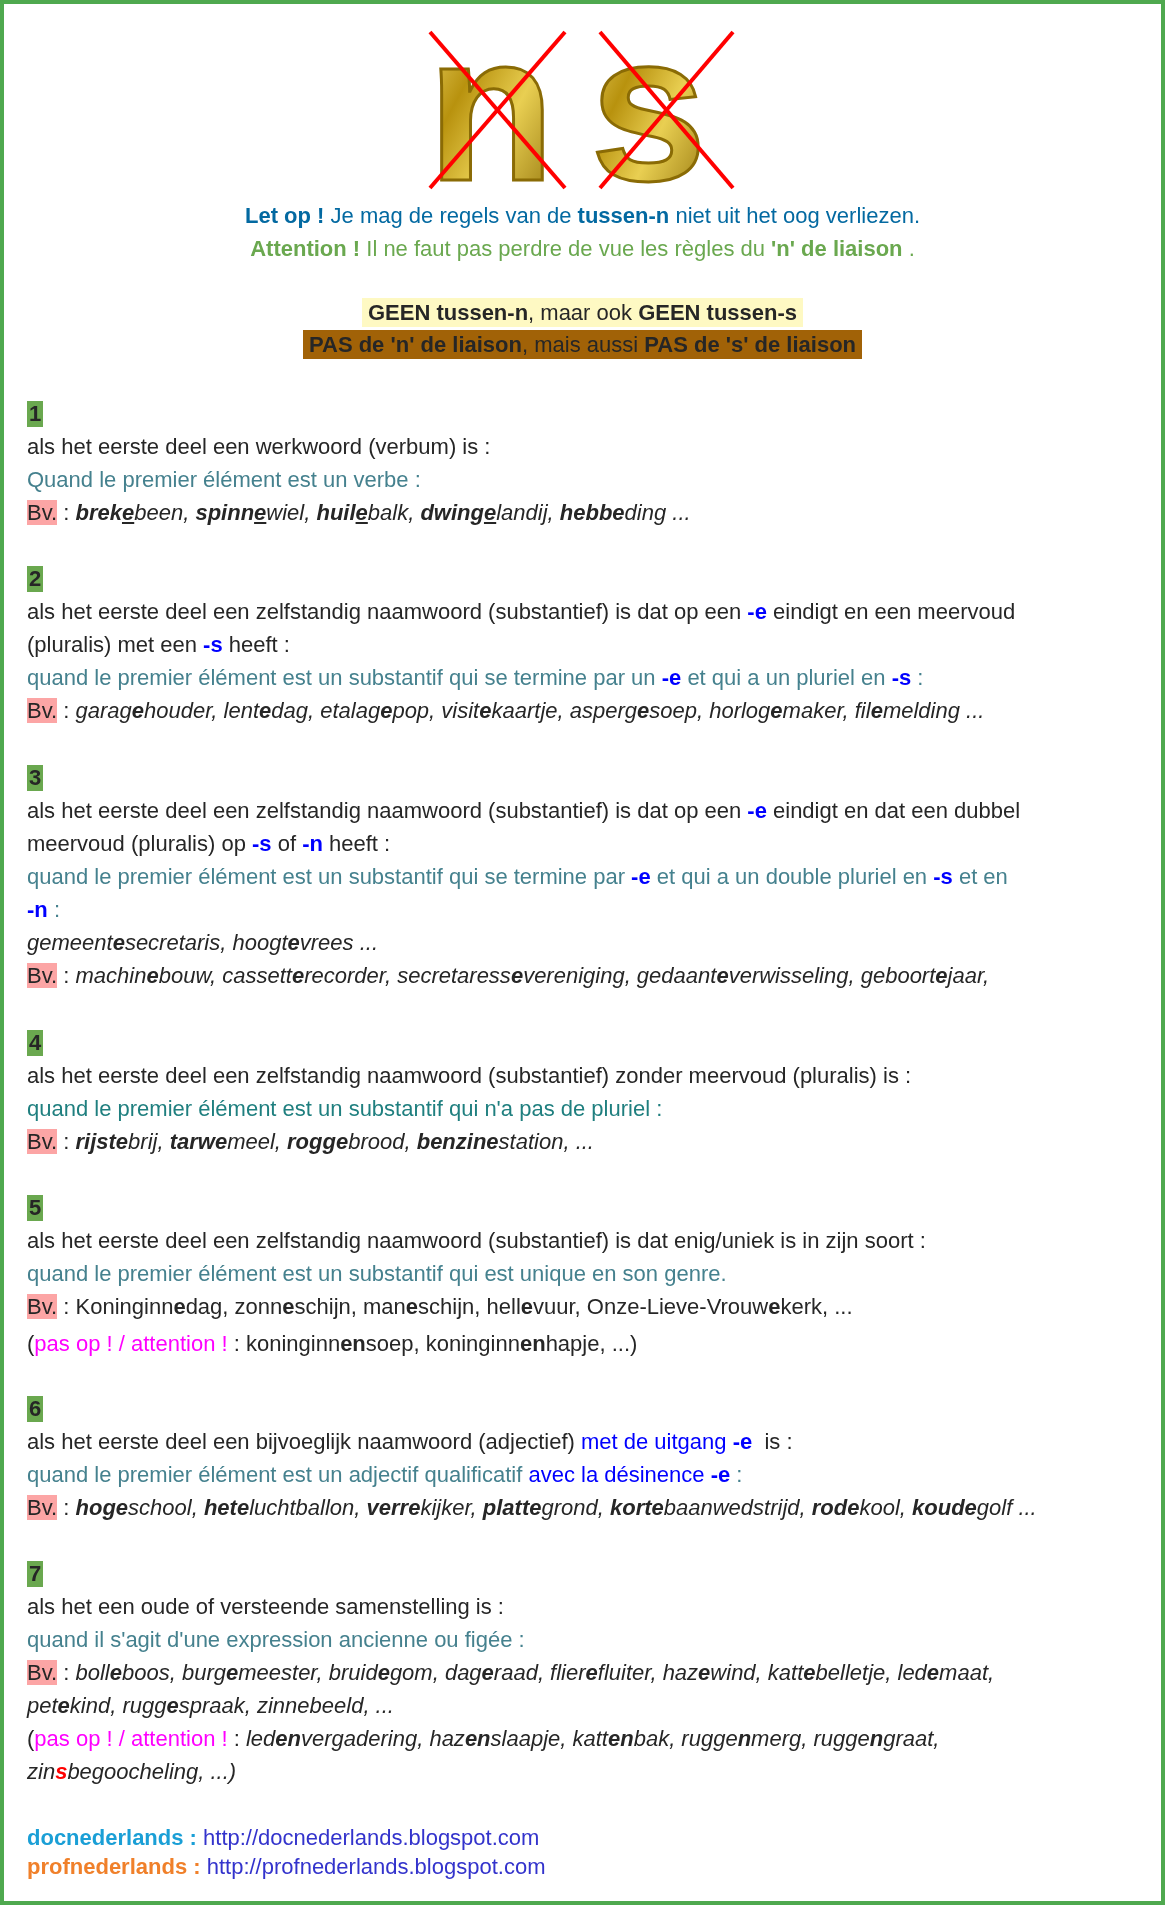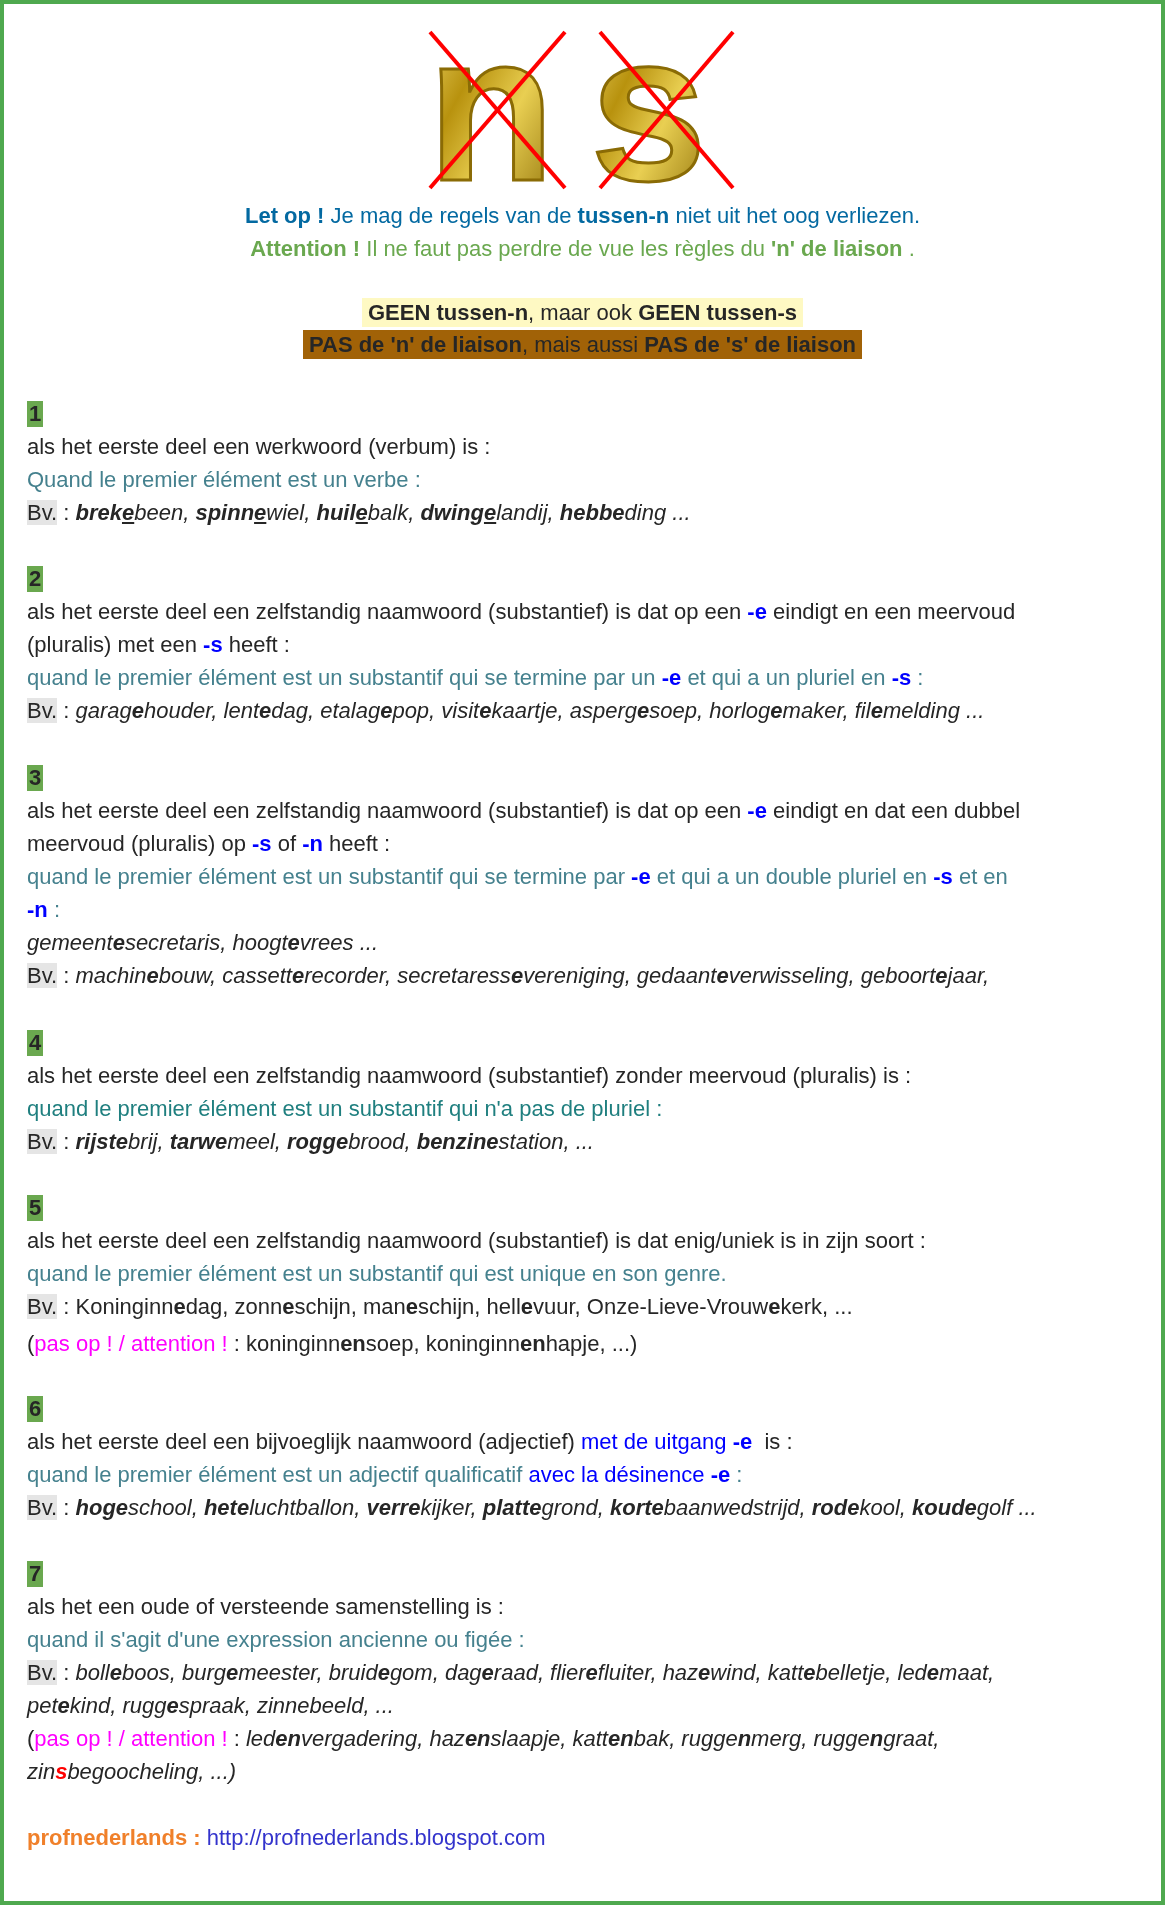--- a/index.html
+++ b/index.html
@@ -22,21 +22,21 @@
   .banner1 { top: 300px; }
   .banner1 .hl { background: #fef9c3; }
   .banner2 { top: 332px; }
   .banner2 .hl { background: #a16207; }
   .sec { position: absolute; left: 0; width: 1110px; line-height: 33px; }
   .num { display: inline-block; background: #6aa84f; color: #262626; padding: 0 2px; font-weight: bold; line-height: 26px; }
   .fr { color: #45818e; }
   .fr-teal { color: #1f7f7f; }
   .blue { color: #0000ff; }
   .blueb { color: #0000ff; font-weight: bold; }
-  .bv { background: #e5e5e5; margin-top: 40px; }
+  .bv { background: #fca5a5; margin-top: 40px; }
   .ex { font-style: italic; }
   .pink { color: #ff00ff; }
   .red { color: #ff0000; font-weight: bold; }
   .u { text-decoration: underline; }
   .footer { position: absolute; left: 0; top: 1823px; line-height: 29px; font-size: 22px; }
   .doc { color: #1a9fd6; font-weight: bold; }
   .prof { color: #f0802a; font-weight: bold; }
   .link { color: #3333cc; text-decoration: none; }
 </style>
 </head>
@@ -128,15 +128,16 @@
     <div><span class="num">7</span></div>
     <div>als het een oude of versteende samenstelling is :</div>
     <div class="fr">quand il s'agit d'une expression ancienne ou figée :</div>
     <div><span class="bv">Bv.</span> : <span class="ex">boll<b>e</b>boos, burg<b>e</b>meester, bruid<b>e</b>gom, dag<b>e</b>raad, flier<b>e</b>fluiter, haz<b>e</b>wind, katt<b>e</b>belletje, led<b>e</b>maat,</span></div>
     <div><span class="ex">pet<b>e</b>kind, rugg<b>e</b>spraak, zinnebeeld, ...</span></div>
     <div>(<span class="pink">pas op !</span> <span class="pink">/ attention !</span> : <span class="ex">led<b>en</b>vergadering, haz<b>en</b>slaapje, katt<b>en</b>bak, rugge<b>n</b>merg, rugge<b>n</b>graat,</span></div>
     <div><span class="ex">zin<span class="red">s</span>begoocheling, ...)</span></div>
   </div>
 
   <div class="footer">
+    <div><span class="doc">docnederlands :</span> <a class="link">http://docnederlands.blogspot.com</a></div>
     <div><span class="prof">profnederlands :</span> <a class="link">http://profnederlands.blogspot.com</a></div>
   </div>
 </div>
 
 </body></html>

